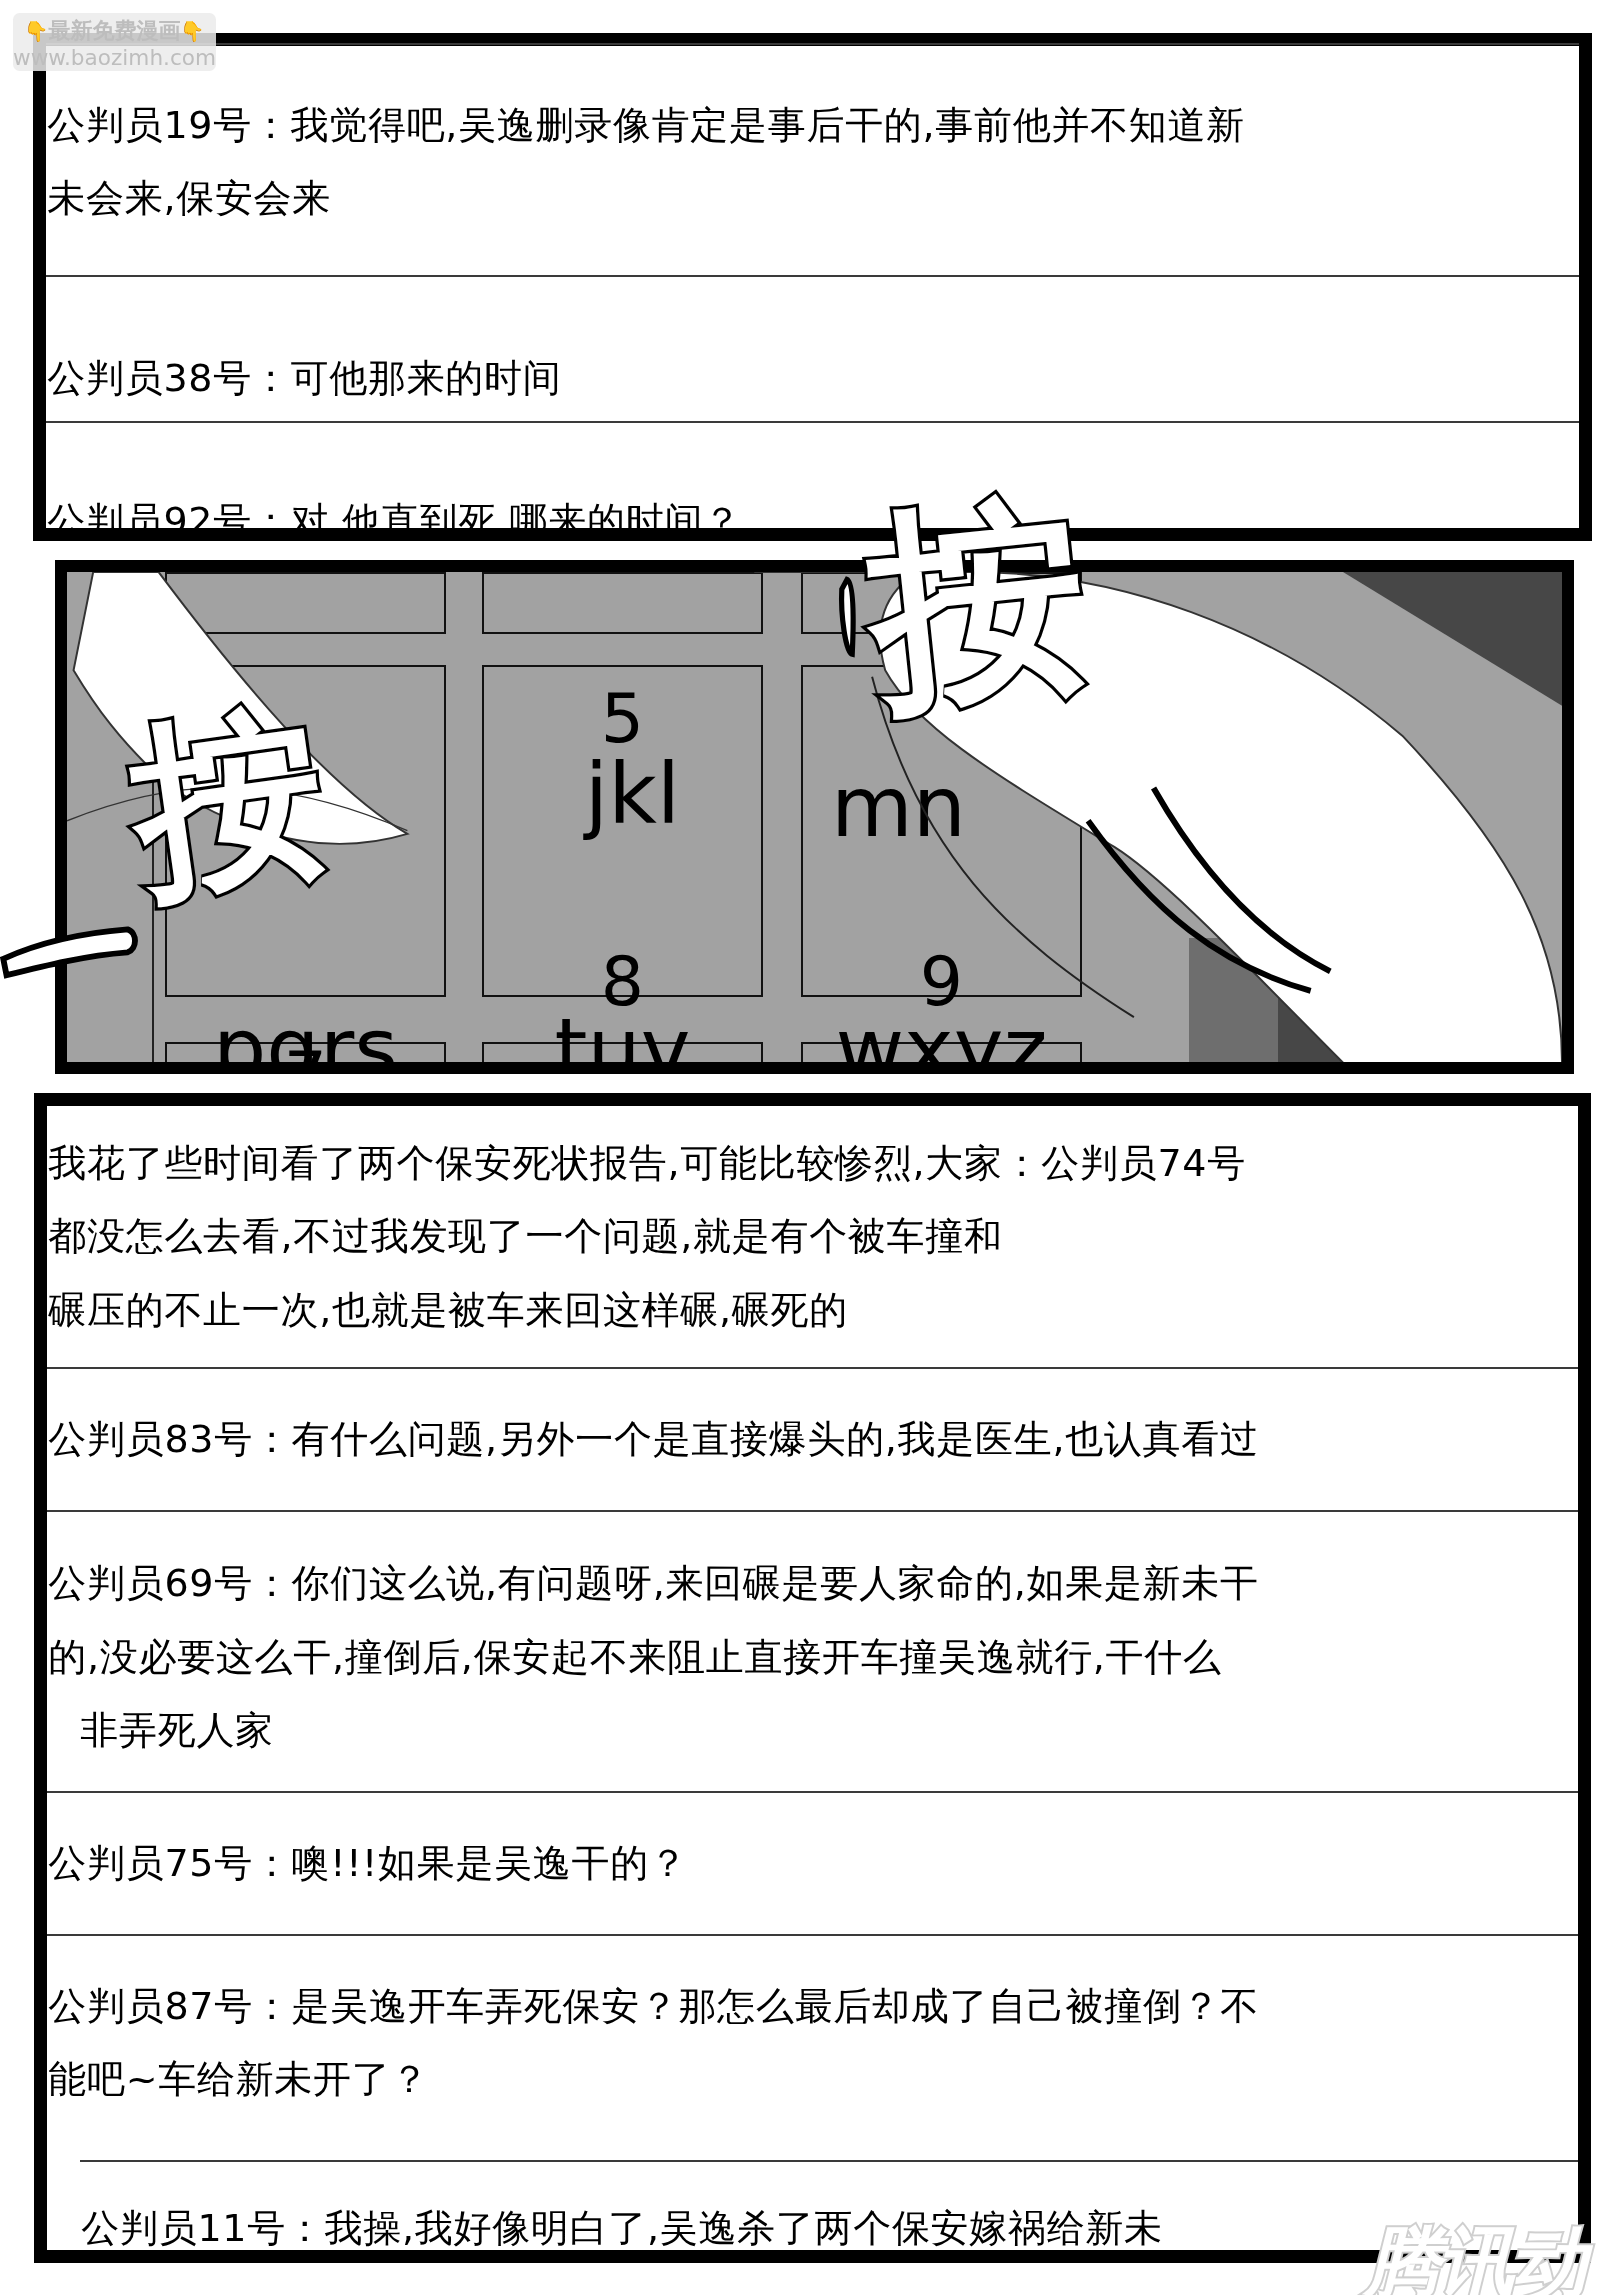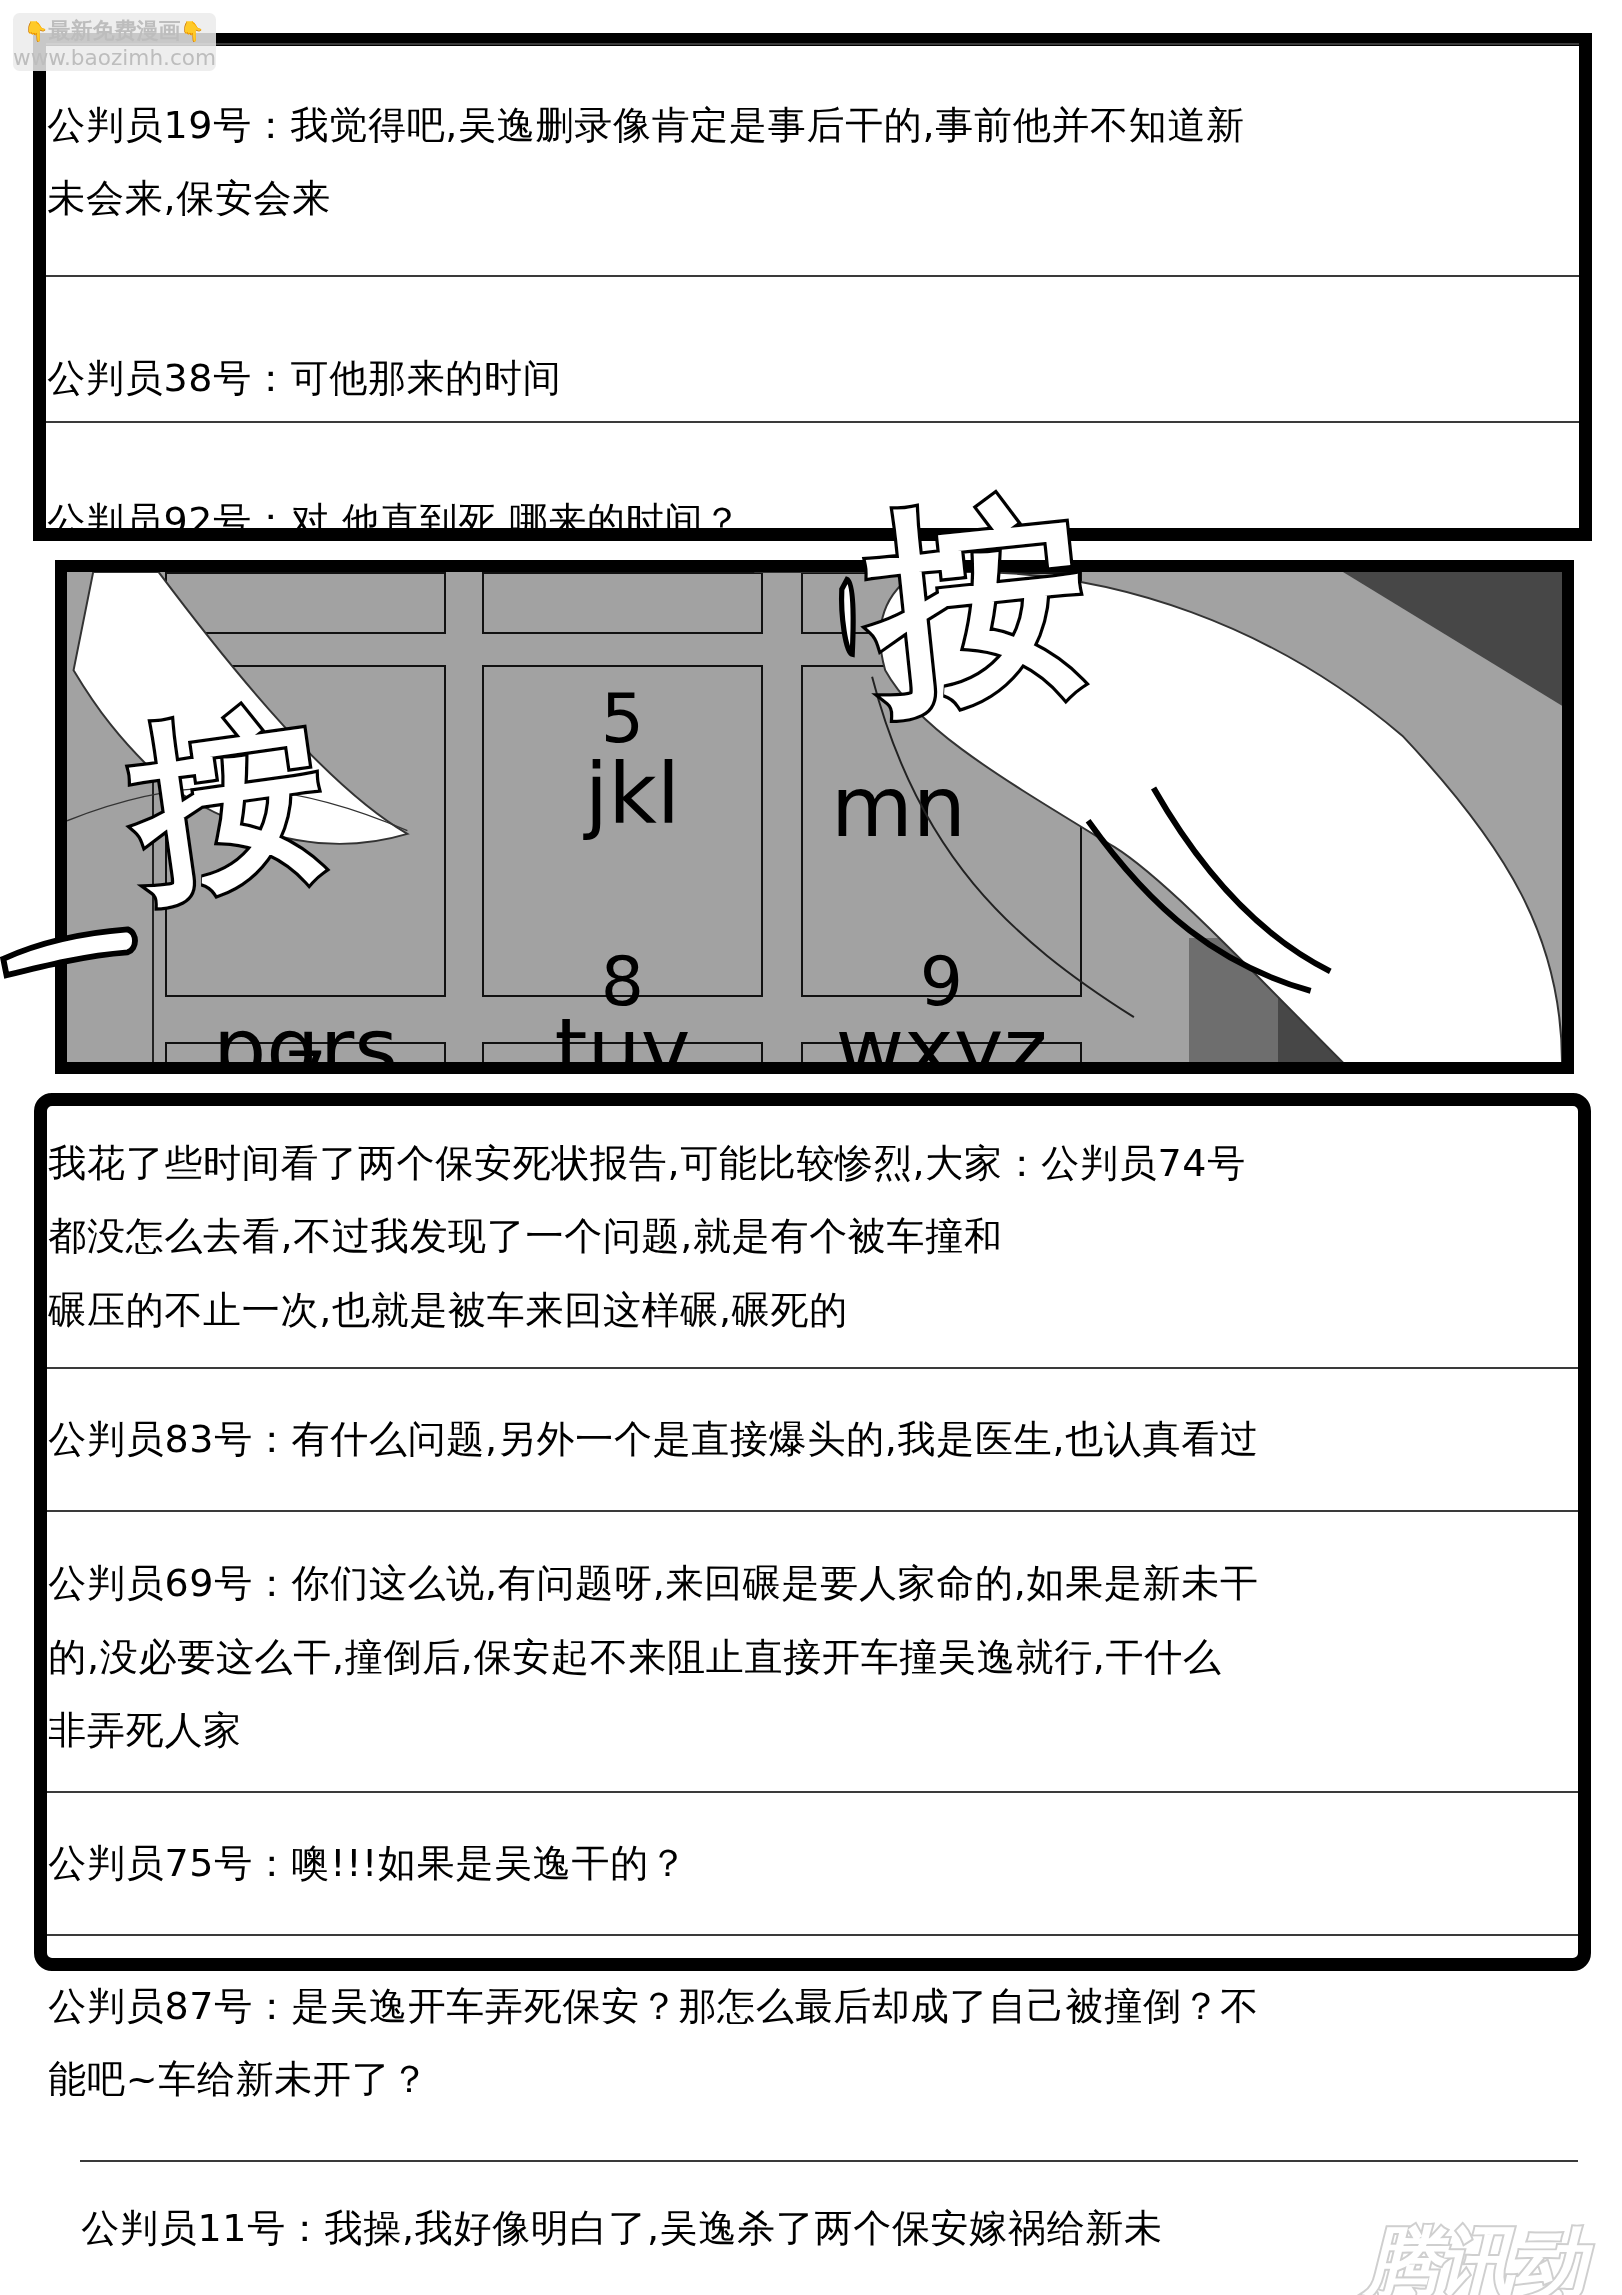--- a/index.html
+++ b/index.html
@@ -106,33 +106,33 @@
 
 <div class="sfx" style="left:134px; top:707px; font-size:190px; line-height:190px; transform:rotate(-8deg);">按</div>
 <div class="sfx" style="left:870px; top:494px; font-size:216px; line-height:216px; transform:rotate(-6deg);">按</div>
 <svg class="abs" style="left:0; top:903px; z-index:6;" width="144" height="79" viewBox="0 0 220 120">
   <path d="M5 85 C60 60 130 45 195 40 C210 45 210 70 195 75 C130 80 70 95 10 110 Z" fill="#fff" stroke="#000" stroke-width="9"></path>
 </svg>
 <svg class="abs" style="left:834px; top:576px; z-index:6;" width="26" height="85" viewBox="0 0 40 130">
   <path d="M20 5 C32 10 30 80 28 120 C18 118 10 60 12 20 Z" fill="#fff" stroke="#000" stroke-width="8"></path>
 </svg>
 
-<div class="panel" style="left:34px; top:1093px; width:1557px; height:878px;border-radius:18px;">
+<div class="panel" style="left:34px; top:1093px; width:1557px; height:1170px;">
   <div class="row" style="top:0; height:274px; border-top:none;">
     <div class="line" style="top:38px;">我花了些时间看了两个保安死状报告,可能比较惨烈,大家：公判员74号</div>
     <div class="line" style="top:111px;">都没怎么去看,不过我发现了一个问题,就是有个被车撞和</div>
     <div class="line" style="top:185px;">碾压的不止一次,也就是被车来回这样碾,碾死的</div>
   </div>
   <div class="row" style="top:261px; height:143px;">
     <div class="line" style="top:51px;">公判员83号：有什么问题,另外一个是直接爆头的,我是医生,也认真看过</div>
   </div>
   <div class="row" style="top:404px; height:281px;">
     <div class="line" style="top:52px;">公判员69号：你们这么说,有问题呀,来回碾是要人家命的,如果是新未干</div>
     <div class="line" style="top:126px;">的,没必要这么干,撞倒后,保安起不来阻止直接开车撞吴逸就行,干什么</div>
-    <div class="line" style="top:199px;">非弄死人家</div>
+    <div class="line" style="top:199px;padding-left:32px;">非弄死人家</div>
   </div>
   <div class="row" style="top:685px; height:143px;">
     <div class="line" style="top:51px;">公判员75号：噢!!!如果是吴逸干的？</div>
   </div>
   <div class="row" style="top:828px; height:226px;">
     <div class="line" style="top:51px;">公判员87号：是吴逸开车弄死保安？那怎么最后却成了自己被撞倒？不</div>
     <div class="line" style="top:124px;">能吧~车给新未开了？</div>
   </div>
   <div class="row" style="top:1054px; height:98px;margin-left:33px;">
     <div class="line" style="top:47px;">公判员11号：我操,我好像明白了,吴逸杀了两个保安嫁祸给新未</div>

